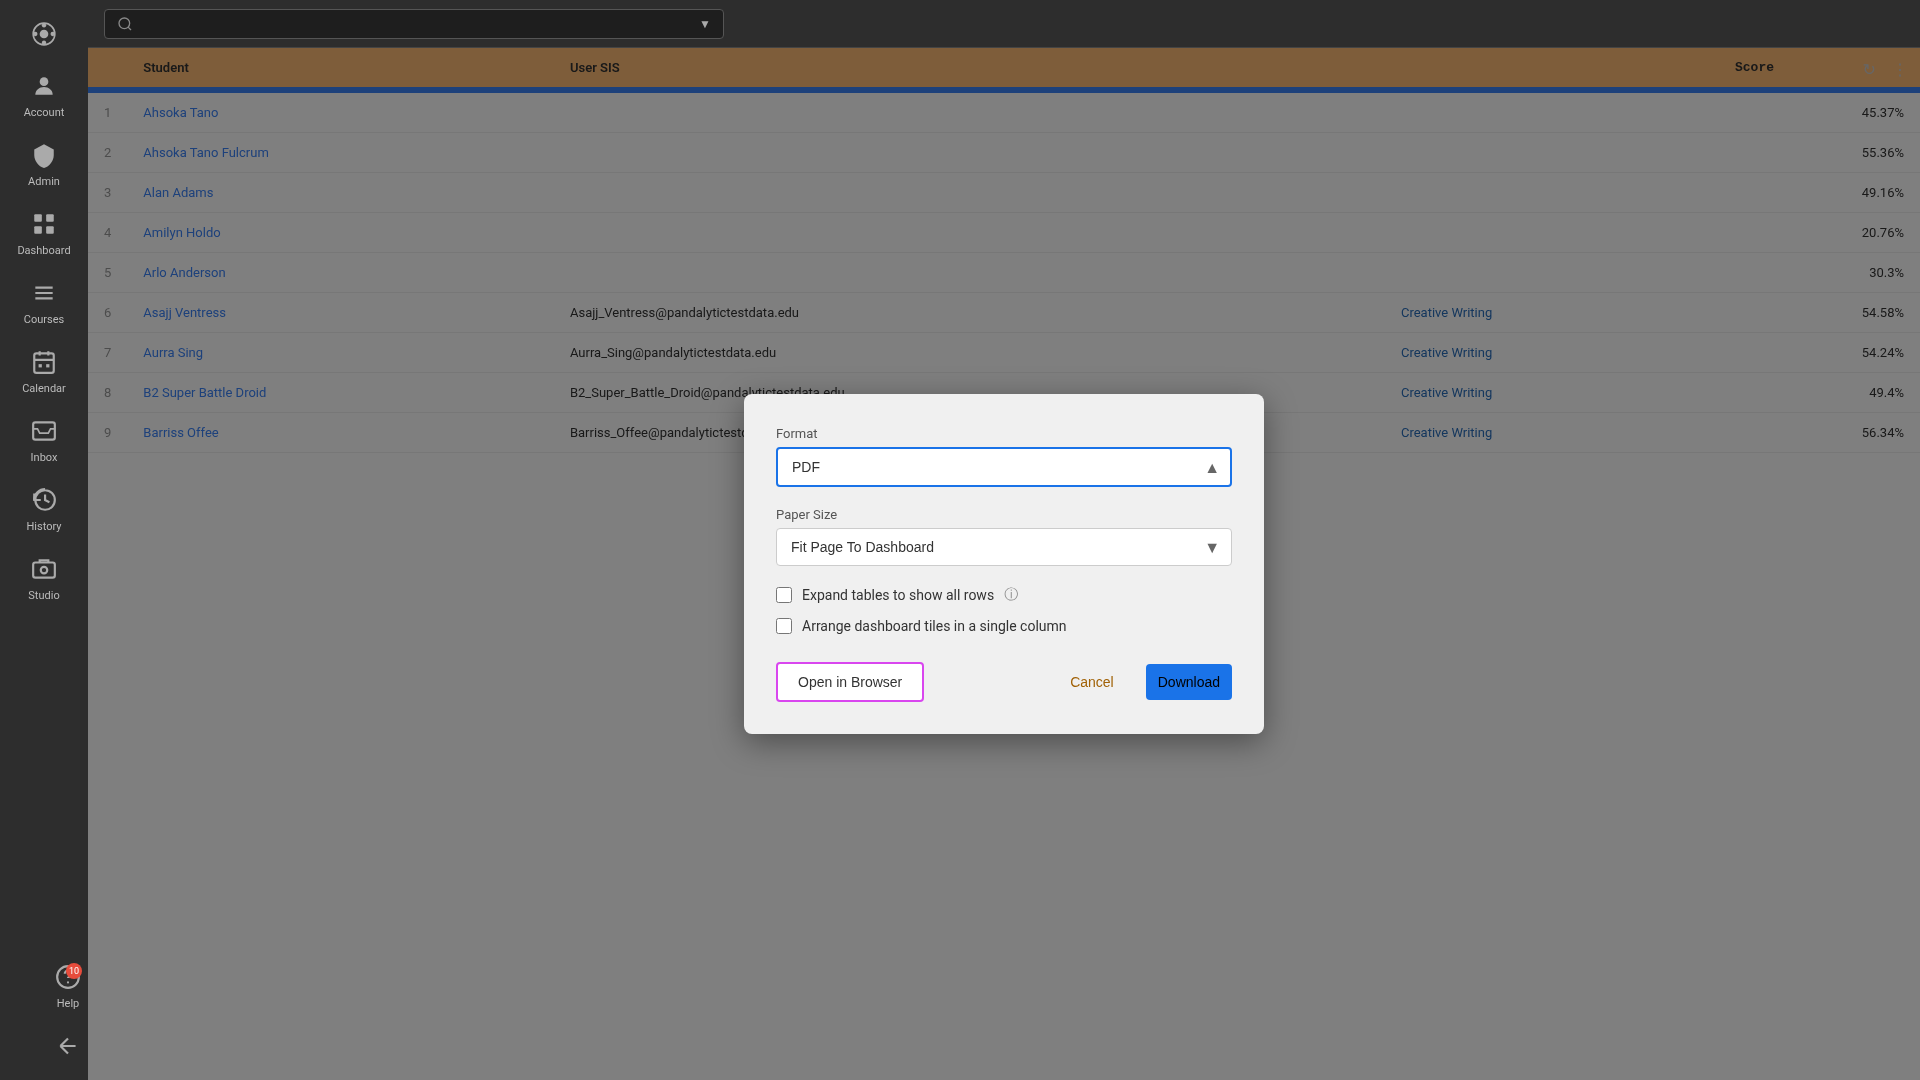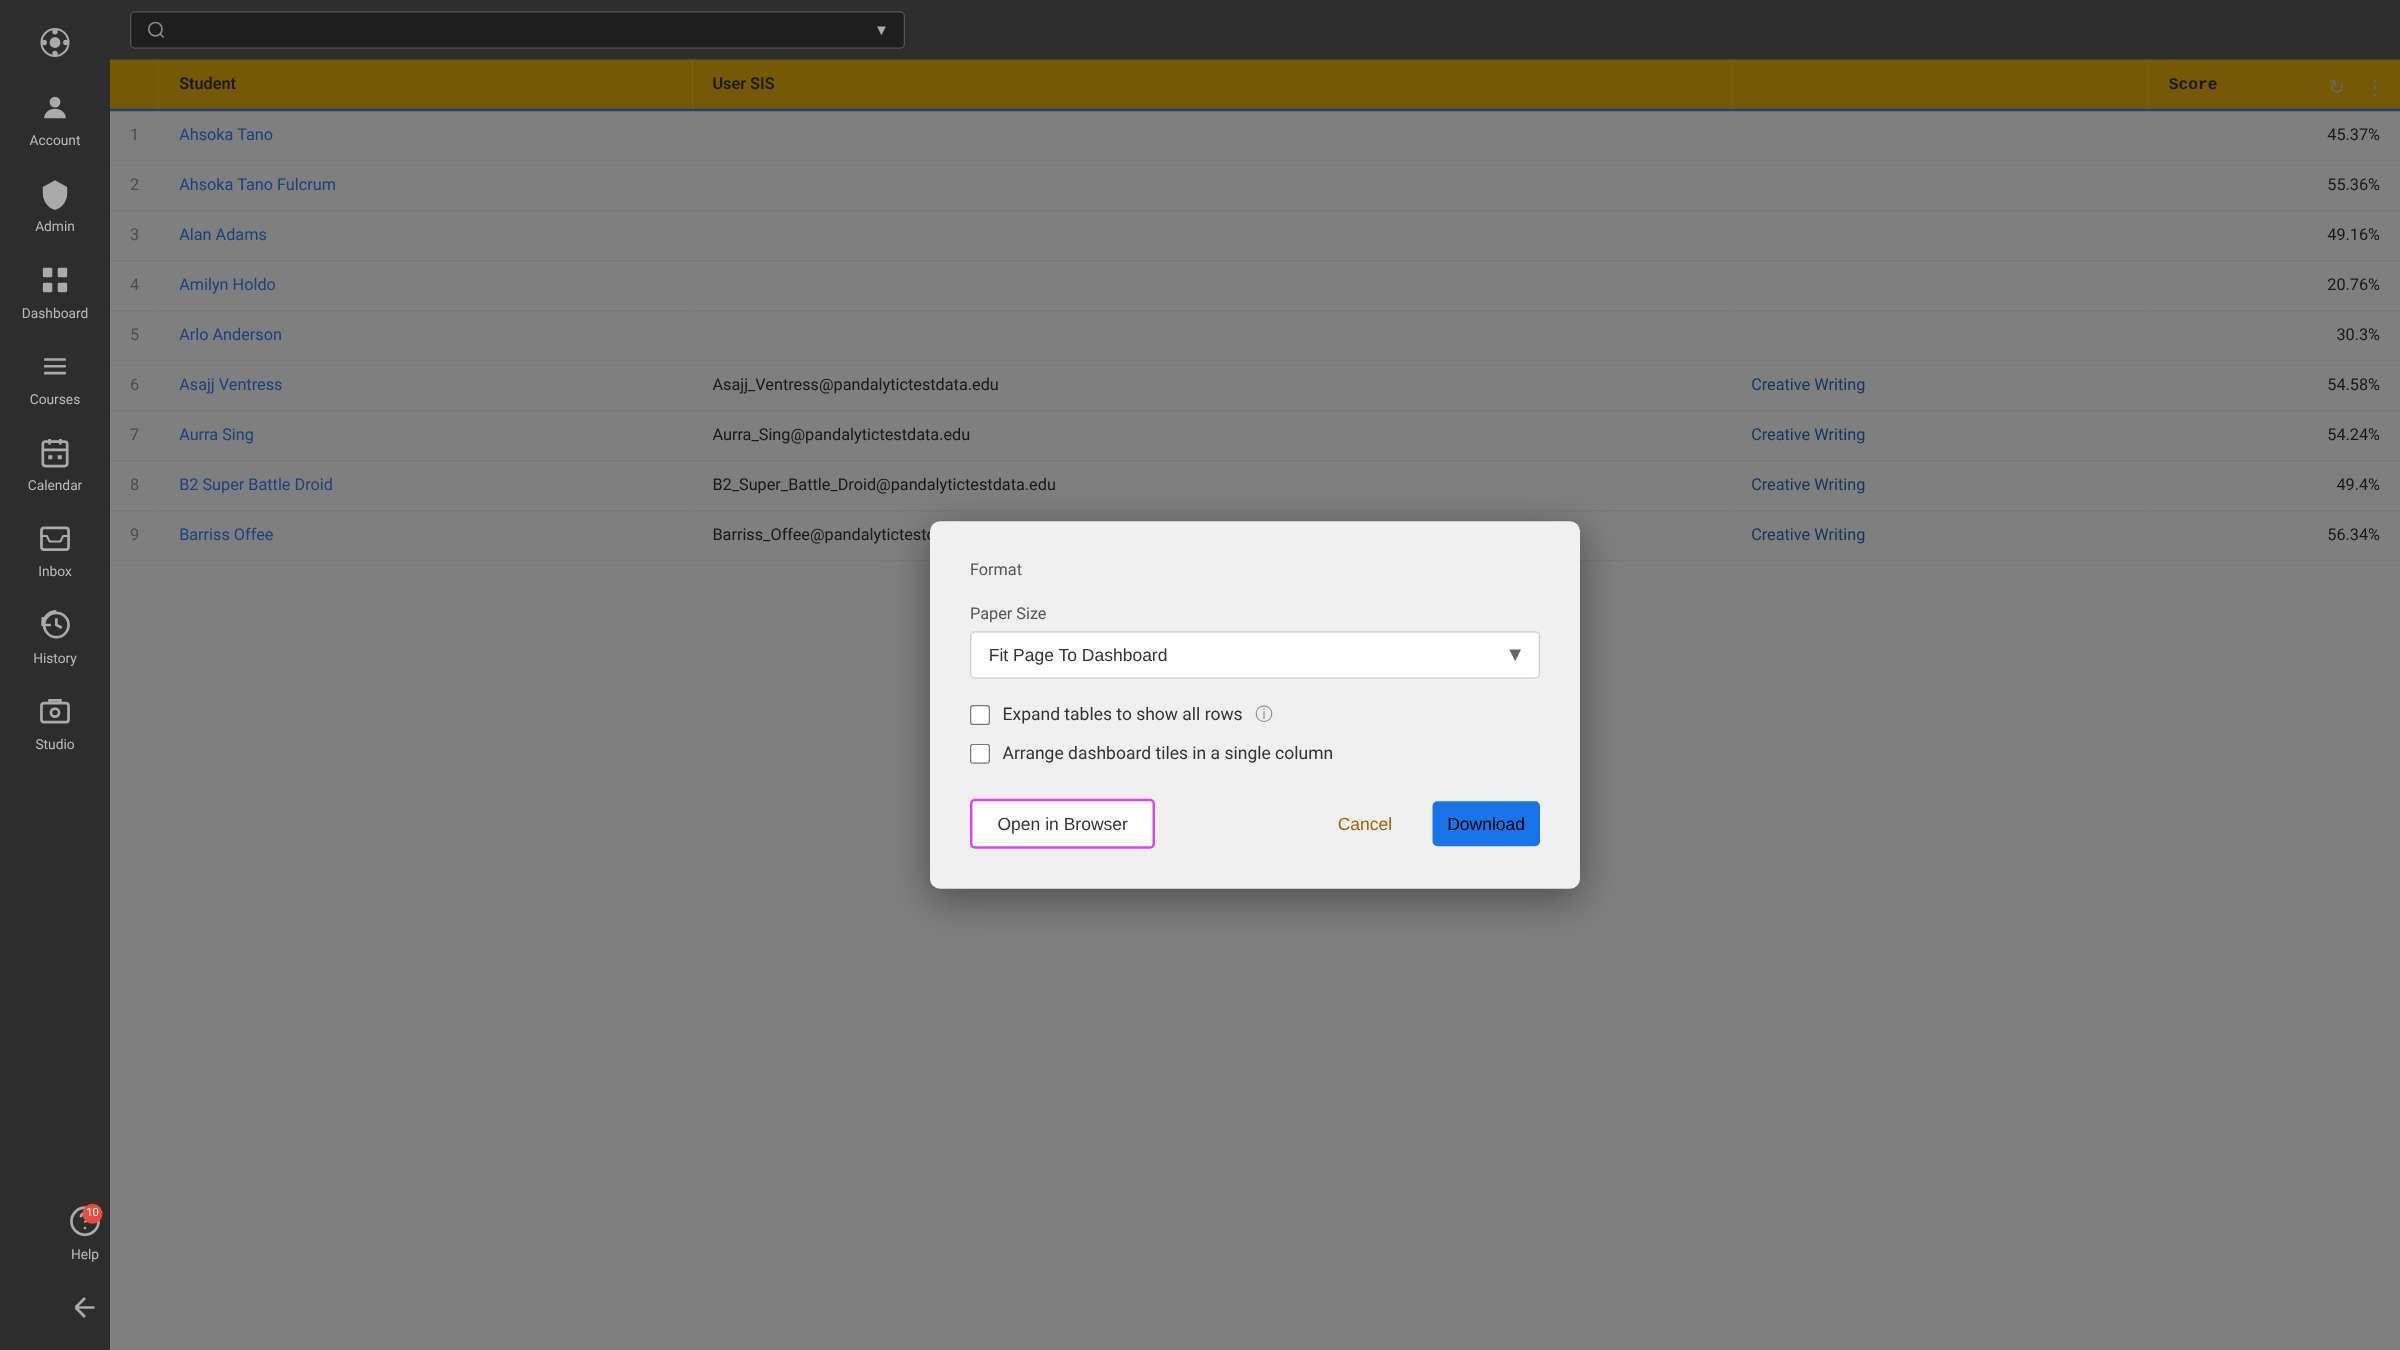--- a/index.html
+++ b/index.html
@@ -123,22 +123,22 @@
       margin: 0;
       height: 100%;
       overflow-y: auto;
     }
     table {
       width: 100%;
       border-collapse: collapse;
       font-size: 13px;
     }
     thead tr {
-      background: #eab308;
-      border-bottom: 2px solid #3b82f6;
+      background: #fdba74;
+      border-bottom: 6px solid #3b82f6;
     }
     thead th {
       padding: 12px 16px;
       text-align: left;
       color: #333;
       font-weight: 600;
       font-size: 13px;
     }
     tbody tr {
       border-bottom: 1px solid #eee;
@@ -509,20 +509,28 @@
     </tr>
           </tbody>
       </table>
     </div>
 
     <div class="overlay">
       <div class="modal">
 
         <div class="form-group">
           <label class="form-label">Format</label>
+          <div class="select-wrapper">
+            <select class="select-field">
+              <option>PDF</option>
+              <option>CSV</option>
+              <option>Excel</option>
+            </select>
+            <span class="select-arrow">▲</span>
+          </div>
         </div>
 
         <div class="form-group">
           <label class="form-label">Paper Size</label>
           <div class="select-wrapper">
             <select class="select-field select-field-plain">
               <option>Fit Page To Dashboard</option>
               <option>Letter</option>
               <option>A4</option>
               <option>Fit To Dashboard Page</option>

